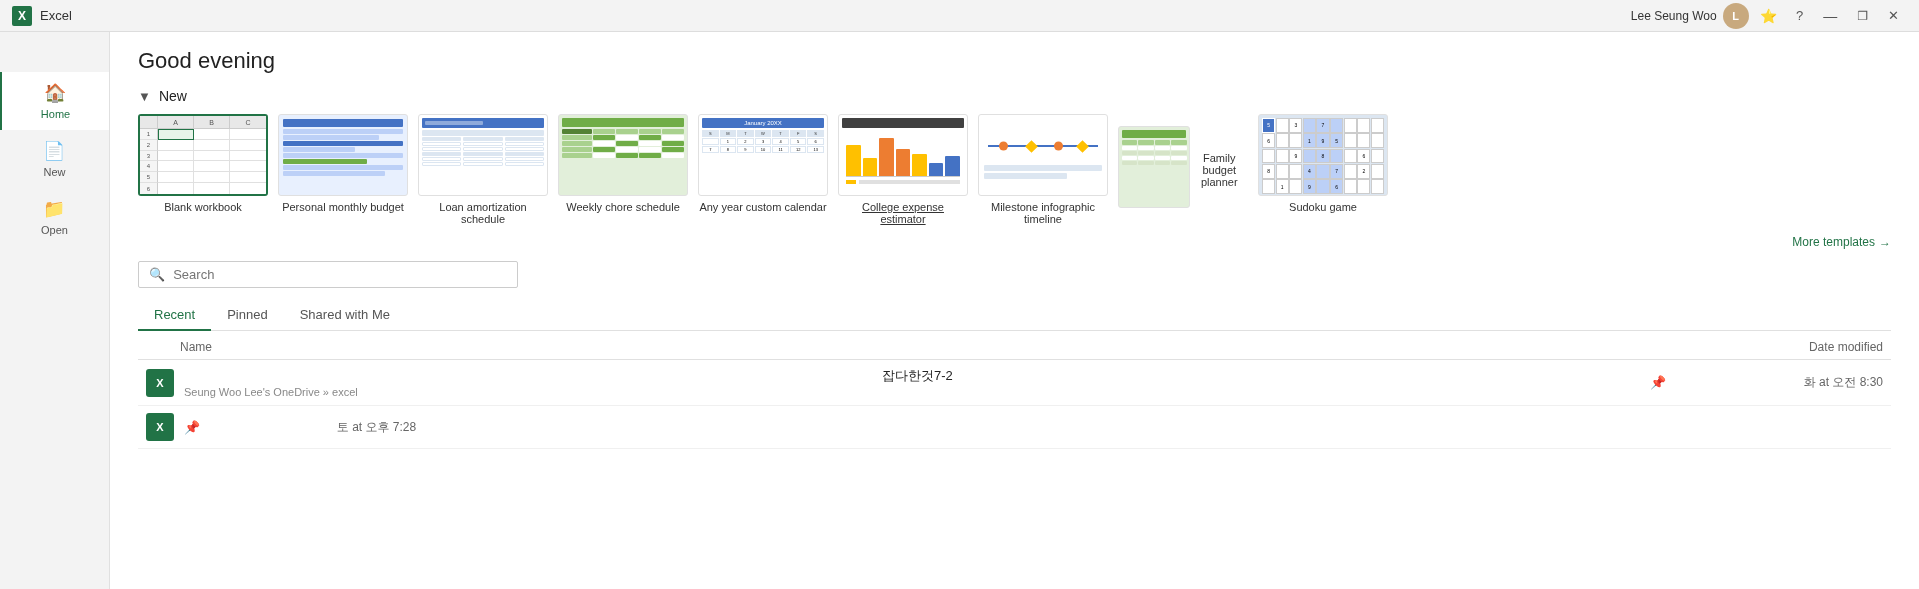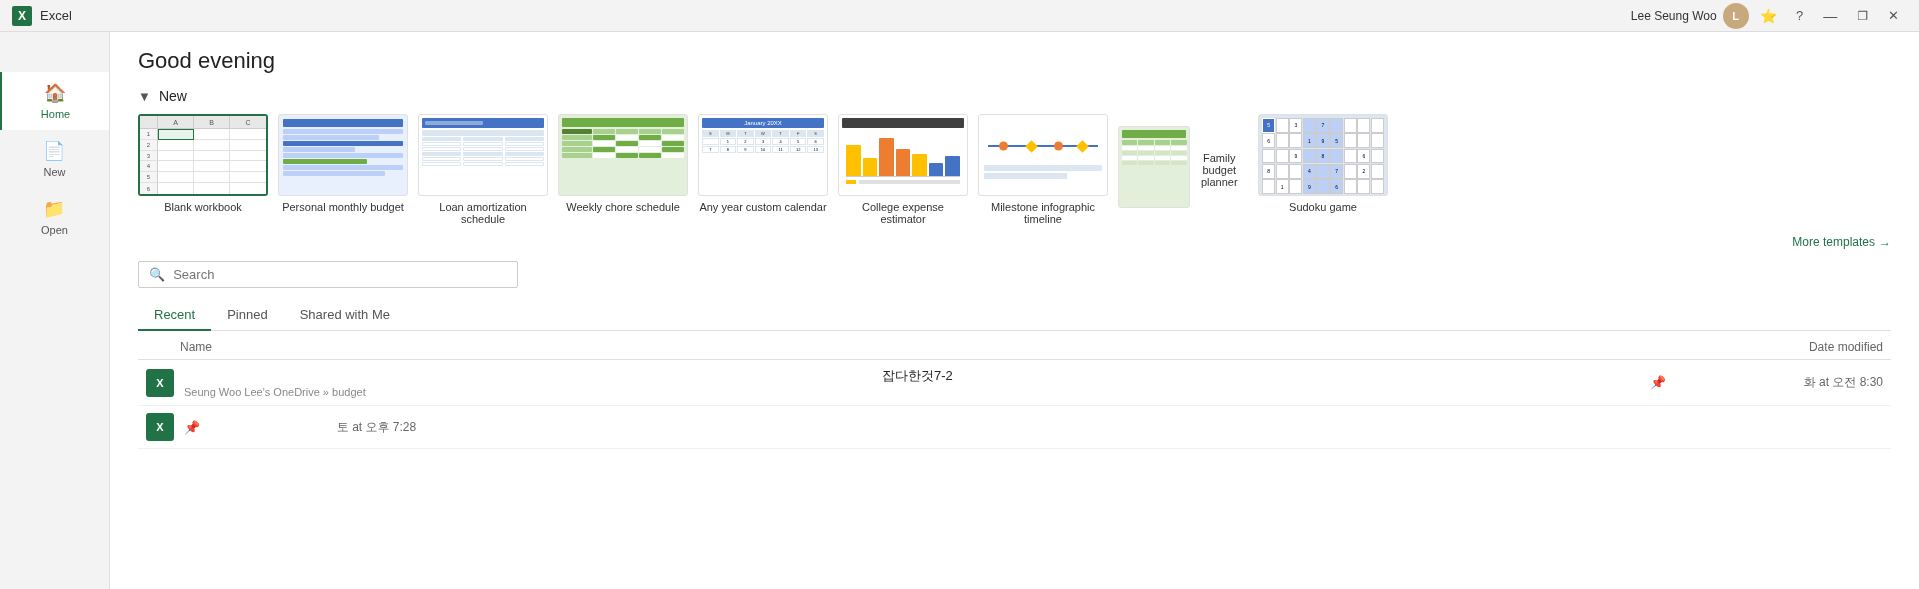--- a/index.html
+++ b/index.html
@@ -233,21 +233,21 @@
             <div style="flex:1; background:#ffc000; border-radius:1px 1px 0 0; height:50%;"></div>
             <div style="flex:1; background:#4472c4; border-radius:1px 1px 0 0; height:30%;"></div>
             <div style="flex:1; background:#4472c4; border-radius:1px 1px 0 0; height:45%;"></div>
           </div>
           <div style="height:1px; background:#ccc; margin:0 4px;"></div>
           <div style="display:flex; gap:3px; margin-top:3px; padding:0 4px;">
             <div style="height:4px; width:10px; background:#ffc000;"></div>
             <div style="height:4px; flex:1; background:#e0e0e0;"></div>
           </div>
         </div>
-        <span style="font-size:11px; color:#333; text-align:center;">College expense estimator</span>
+        <span style="font-size:11px; color:#333; text-align:center;text-decoration:underline;">College expense estimator</span>
       </div>
 
       <div style="display:flex; flex-direction:column; align-items:center; cursor:pointer; width:130px; flex-shrink:0;">
         <div style="width:130px; height:82px; border:1px solid #e0e0e0; border-radius:3px; overflow:hidden; background:#fff; padding:5px; margin-bottom:5px; display:flex; flex-direction:column; justify-content:center;">
           <div style="position:relative; height:30px; display:flex; align-items:center; margin:0 4px;">
             <div style="position:absolute; left:0; right:0; height:2px; background:#4472c4;"></div>
             <div style="position:absolute; left:10%; width:9px; height:9px; border-radius:50%; background:#ed7d31; top:50%; transform:translateY(-50%);"></div>
             <div style="position:absolute; left:35%; width:9px; height:9px; transform:rotate(45deg); background:#ffc000; top:50%; margin-top:-4px;"></div>
             <div style="position:absolute; left:60%; width:9px; height:9px; border-radius:50%; background:#ed7d31; top:50%; transform:translateY(-50%);"></div>
             <div style="position:absolute; left:82%; width:9px; height:9px; transform:rotate(45deg); background:#ffc000; top:50%; margin-top:-4px;"></div>
@@ -385,21 +385,21 @@
   </div>
 
   <div>
 
     <div style="display:flex; align-items:center; padding:7px 8px; border-bottom:1px solid #f0f0f0; cursor:pointer;">
       <div style="width:28px; height:28px; background:#217346; border-radius:3px; display:flex; align-items:center; justify-content:center; color:white; font-weight:bold; font-size:11px; margin-right:10px; flex-shrink:0;">
         <span>X</span>
       </div>
       <div style="flex:1;">
         <div style="font-size:13px; color:#222;text-align:center;">잡다한것7-2</div>
-        <div style="font-size:11px; color:#888; margin-top:1px;">Seung Woo Lee's OneDrive » budget</div>
+        <div style="font-size:11px; color:#888; margin-top:1px;">Seung Woo Lee's OneDrive » excel</div>
       </div>
       <div style="display:flex; align-items:center; gap:8px; margin-right:16px;">
         <span style="font-size:13px; color:#aaa; cursor:pointer;">📌</span>
       </div>
       <div style="width:200px; text-align:right; font-size:12px; color:#666;">화 at 오전 8:30</div>
     </div>
 
     <div style="display:flex; align-items:center; padding:7px 8px; border-bottom:1px solid #f0f0f0; cursor:pointer;">
       <div style="width:28px; height:28px; background:#217346; border-radius:3px; display:flex; align-items:center; justify-content:center; color:white; font-weight:bold; font-size:11px; margin-right:10px; flex-shrink:0;">
         <span>X</span>

